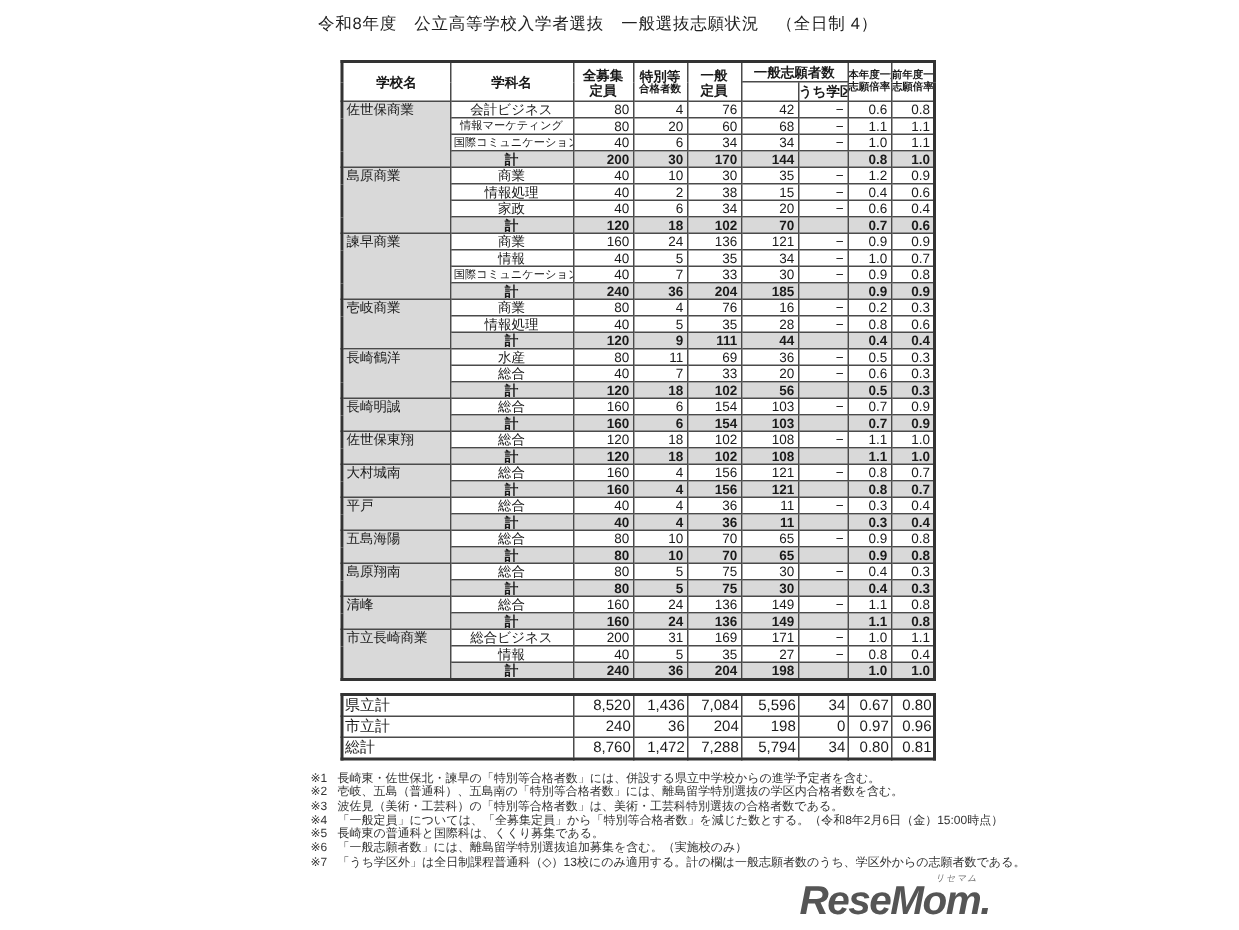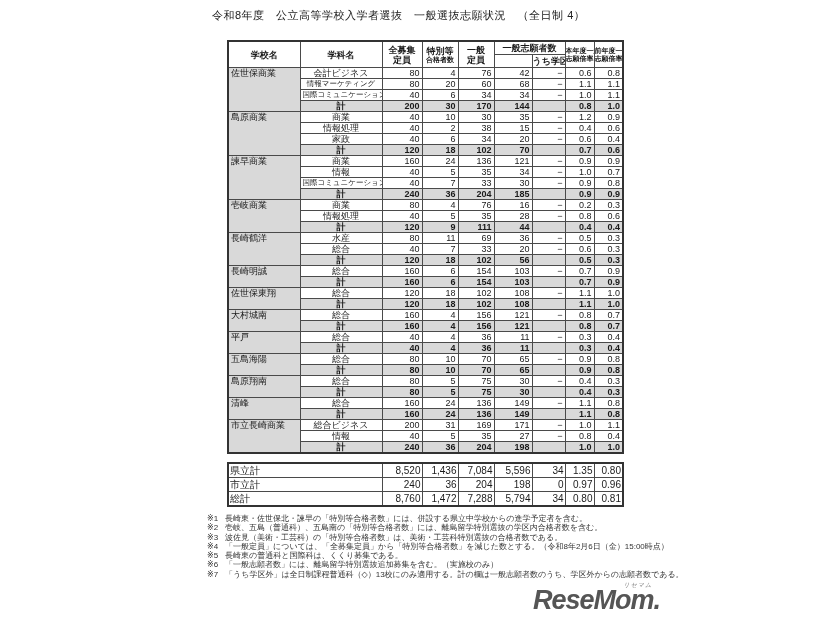--- a/index.html
+++ b/index.html
@@ -463,21 +463,21 @@
         <col style="width:29px">
     </colgroup>
     <tbody id="summary-tbody">
         <tr>
           <td class="label">県立計</td>
           <td class="num">8,520</td>
           <td class="num">1,436</td>
           <td class="num">7,084</td>
           <td class="num">5,596</td>
           <td class="num">34</td>
-          <td class="num">1.35</td>
+          <td class="num">0.67</td>
           <td class="num">0.80</td>
         </tr>
         <tr>
           <td class="label">市立計</td>
           <td class="num">240</td>
           <td class="num">36</td>
           <td class="num">204</td>
           <td class="num">198</td>
           <td class="num">0</td>
           <td class="num">0.97</td>

